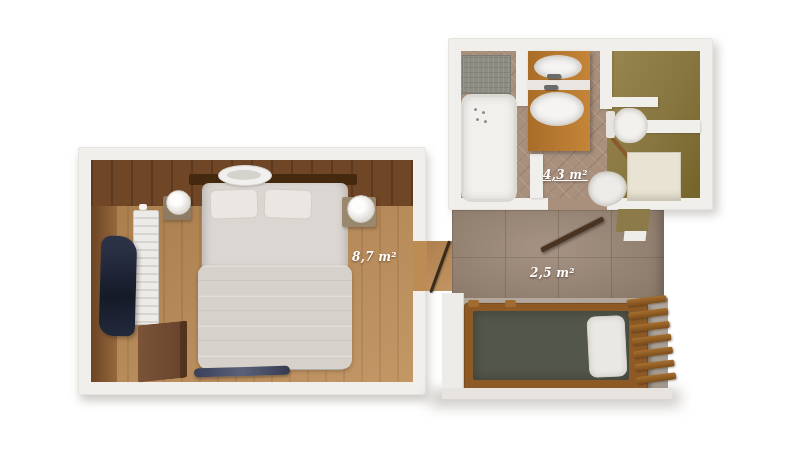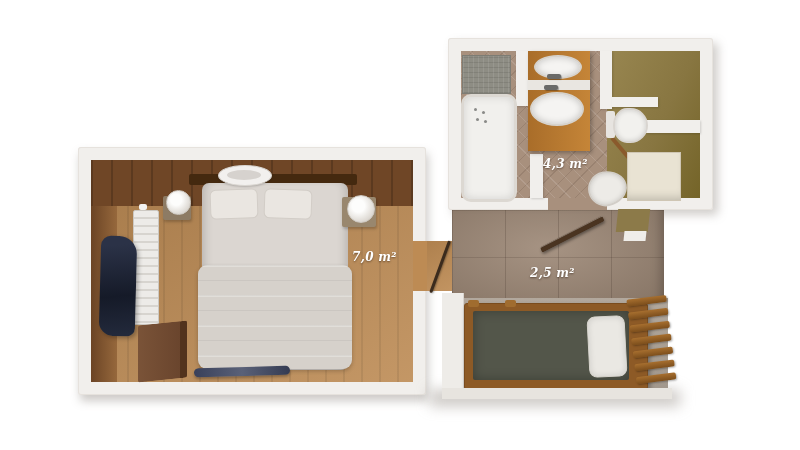--- a/index.html
+++ b/index.html
@@ -124,21 +124,21 @@
         border-radius:8px;transform:rotate(-3deg);box-shadow:inset 0 0 6px rgba(0,0,0,.13);}
   .bk-knob{width:11px;height:7px;background:#a06c2f;border-radius:2px;}
   .bk-knob-1{left:468px;top:300px;}
   .bk-knob-2{left:505px;top:300px;}
   .bk-ladder{left:632px;top:297px;width:40px;height:95px;transform:rotate(-7deg);
         display:flex;flex-direction:column;gap:6px;}
   .bk-rung{height:7px;width:100%;background:linear-gradient(180deg,#a76f2f,#7c4e1c);border-radius:2px;
         box-shadow:1px 1px 2px rgba(0,0,0,.3);}
 
   .lbl-bedroom{left:352px;top:250px;}
-  .lbl-bathroom{left:543px;top:157px;}
+  .lbl-bathroom{left:543px;top:168px;text-decoration:underline;}
   .lbl-hallway{left:530px;top:266px;}
 </style>
 </head>
 <body>
 
 <div id="plan">
 
   <div>
     <div class="abs bd-wall"></div>
     <div class="abs bd-floor"></div>
@@ -157,21 +157,21 @@
     <div class="abs bd-ns bd-ns-r"></div>
     <div class="abs bd-lamp bd-lamp-r"></div>
     <div class="abs bd-radiator"></div>
     <div class="abs bd-radiator-knob"></div>
     <div class="abs bd-navy"></div>
     <div class="abs bd-desk"></div>
     <div class="abs bd-bench"></div>
     <div class="abs bd-door-gapfloor"></div>
     <div class="abs pass-floor"></div>
     <div class="abs bd-door-leaf"></div>
-    <div class="area-label lbl-bedroom">7,0 m²</div>
+    <div class="area-label lbl-bedroom">8,7 m²</div>
   </div>
 
   <div>
     <div class="abs ba-wall"></div>
     <div class="abs ba-floor"></div>
     <div class="abs wc-floor"></div>
     <div class="abs ba-doorgap"></div>
     <div class="abs ba-inwall ba-wall-shower-div"></div>
     <div class="abs ba-inwall ba-wall-vanity-stub"></div>
     <div class="abs ba-inwall ba-wall-wc-div"></div>

